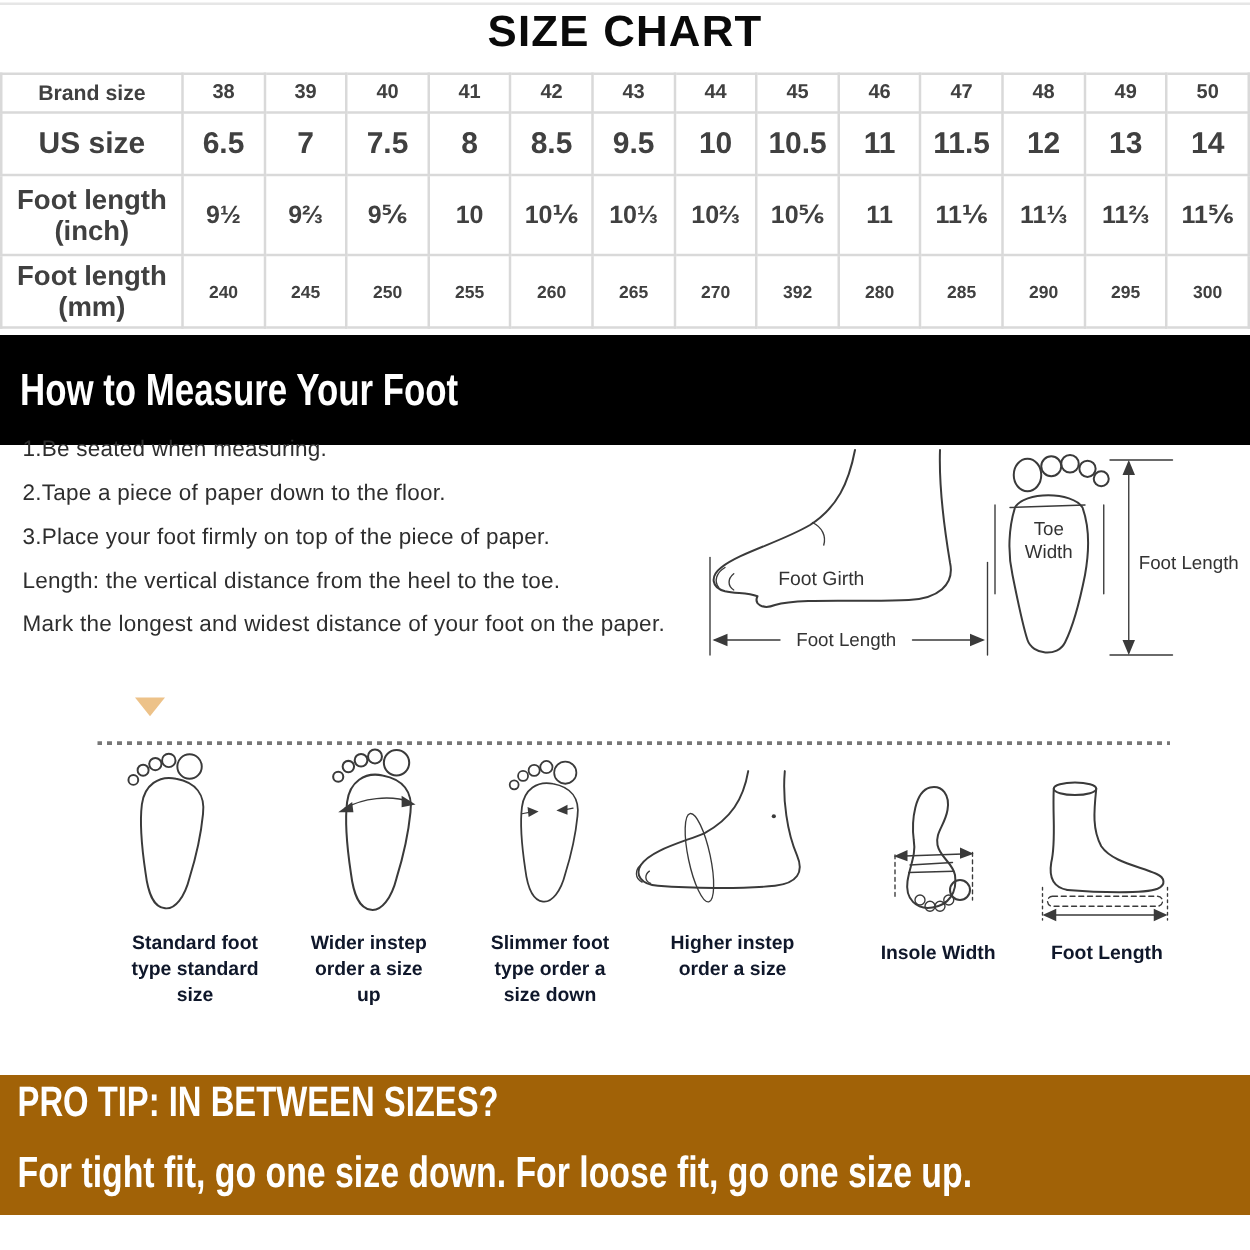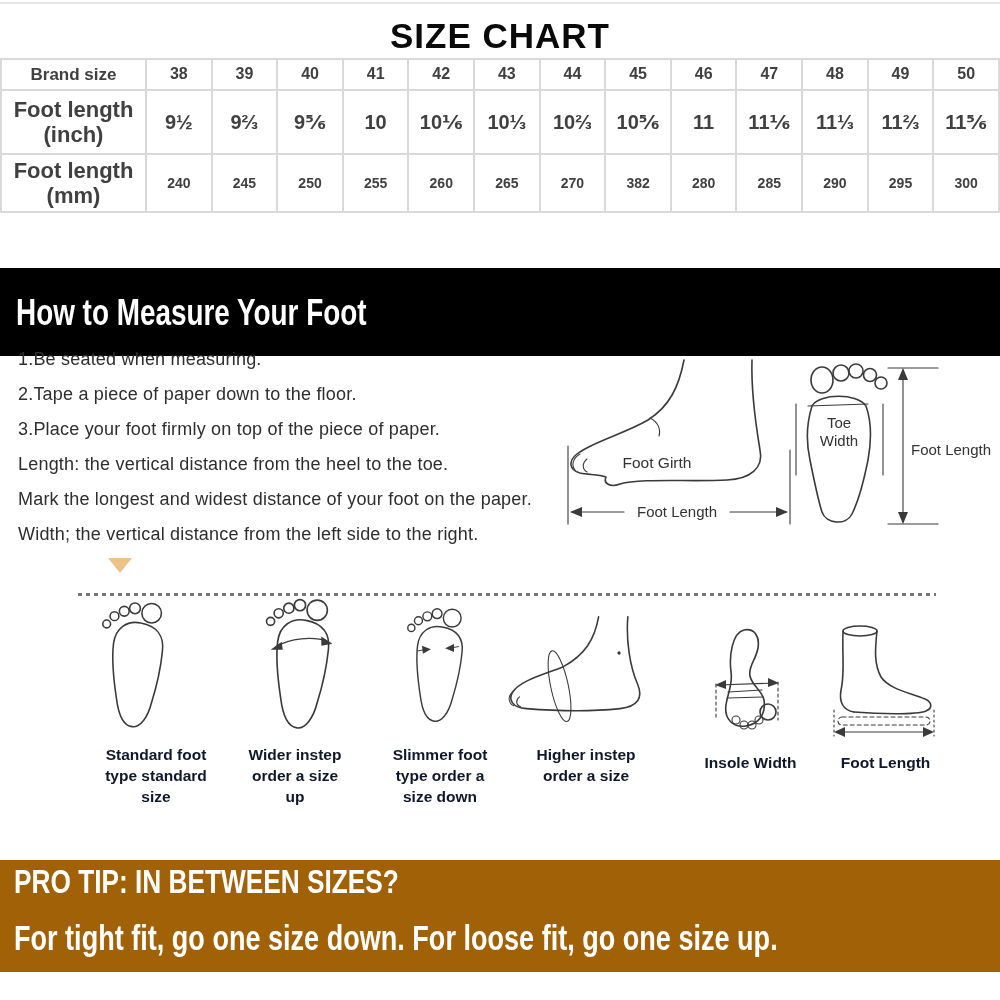--- a/index.html
+++ b/index.html
@@ -4,21 +4,21 @@
 <style>
   * { margin:0; padding:0; box-sizing:border-box; }
   html,body { background:#fff; }
   .page {
     position:relative; width:1000px; height:1000px; background:#fff;
     font-family:"Liberation Sans","DejaVu Sans",sans-serif; overflow:hidden; color:#111;
   }
   .top-rule { position:absolute; top:2px; left:0; width:1000px; border-top:2px solid #e6e6e6; }
 
   .page-title {
-    position:absolute; top:16px; left:0; width:1000px; text-align:center;
+    position:absolute; top:6px; left:0; width:1000px; text-align:center;
     font-size:35px; font-weight:bold; letter-spacing:1px; color:#0a0a0a;
   }
 
   
   table.size-table {
     position:absolute; top:58px; left:0; width:1000px;
     border-collapse:collapse; table-layout:fixed;
   }
   table.size-table td {
     border:2px solid #d9d9d9; text-align:center; vertical-align:middle;
@@ -121,20 +121,36 @@
           <td>41</td>
           <td>42</td>
           <td>43</td>
           <td>44</td>
           <td>45</td>
           <td>46</td>
           <td>47</td>
           <td>48</td>
           <td>49</td>
           <td>50</td>
+        </tr>
+        <tr class="r1">
+          <td class="lbl">US size</td>
+          <td>6.5</td>
+          <td>7</td>
+          <td>7.5</td>
+          <td>8</td>
+          <td>8.5</td>
+          <td>9.5</td>
+          <td>10</td>
+          <td>10.5</td>
+          <td>11</td>
+          <td>11.5</td>
+          <td>12</td>
+          <td>13</td>
+          <td>14</td>
         </tr>
         <tr class="r2">
           <td class="lbl">Foot length (inch)</td>
           <td>9½</td>
           <td>9⅔</td>
           <td>9⅚</td>
           <td>10</td>
           <td>10⅙</td>
           <td>10⅓</td>
           <td>10⅔</td>
@@ -147,41 +163,40 @@
         </tr>
         <tr class="r3">
           <td class="lbl">Foot length (mm)</td>
           <td>240</td>
           <td>245</td>
           <td>250</td>
           <td>255</td>
           <td>260</td>
           <td>265</td>
           <td>270</td>
-          <td>382</td>
+          <td>392</td>
           <td>280</td>
           <td>285</td>
           <td>290</td>
           <td>295</td>
           <td>300</td>
         </tr>
       </tbody>
   </table>
 
   <div class="banner1">
     <span class="condensed">How to Measure Your Foot</span>
   </div>
 
   <div class="instructions">
       <div class="instr-line">1.Be seated when measuring.</div>
       <div class="instr-line">2.Tape a piece of paper down to the floor.</div>
       <div class="instr-line">3.Place your foot firmly on top of the piece of paper.</div>
       <div class="instr-line">Length: the vertical distance from the heel to the toe.</div>
       <div class="instr-line">Mark the longest and widest distance of your foot on the paper.</div>
-      <div class="instr-line">Width; the vertical distance from the left side to the right.</div>
     </div>
 
   <svg class="svg-side-foot" width="235" height="180" viewBox="0 0 235 180">
     <path class="stroke" d="M122,4 C117,30 108,50 86,64 C62,78 30,86 15,98 C6,105 7,114 18,117 C27,119 36,118 44,121 C41,127 48,132 58,128 C78,122 130,126 165,124 C188,123 202,112 198,94 C194,70 189,34 190,4"></path>
     <path class="thin" d="M18,98 C11,102 9,109 13,114"></path>
     <path class="thin" d="M25,103 C20,107 20,113 25,116"></path>
     <path class="thin" d="M88,62 C96,66 99,73 97,80"></path>
     <line class="thin" x1="6" y1="90" x2="6" y2="168"></line>
     <line class="thin" x1="228" y1="94" x2="228" y2="168"></line>
     <line class="thin" x1="10" y1="156" x2="62" y2="156"></line>

